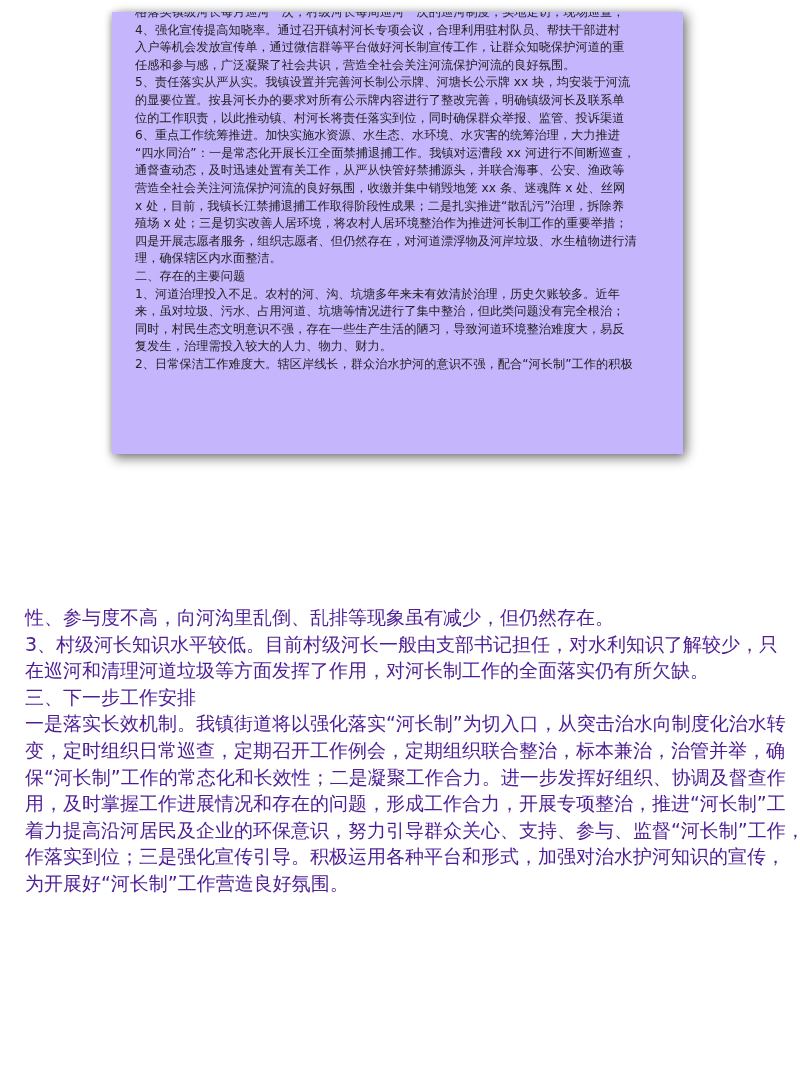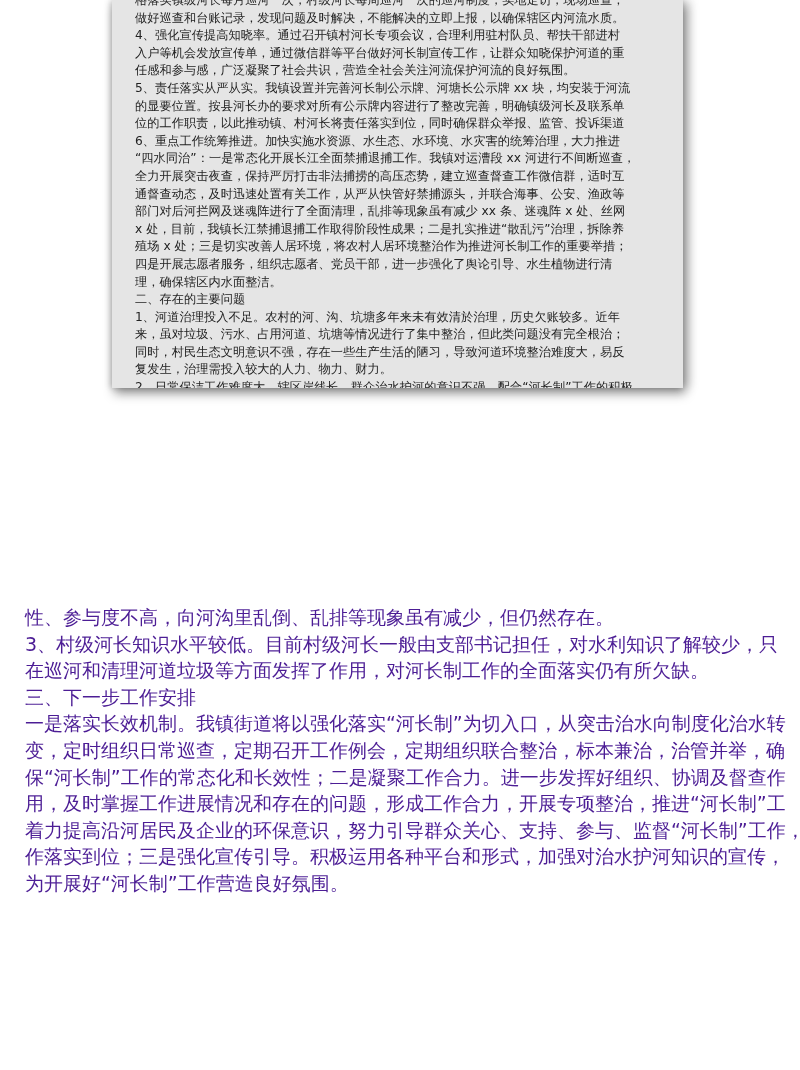--- a/index.html
+++ b/index.html
@@ -11,24 +11,24 @@
       width: 800px;
       height: 1070px;
       position: relative;
       overflow: hidden;
       font-family: "DejaVu Sans", "Liberation Sans", sans-serif;
       color: #1a1a1a;
     }
     .page-card {
       position: absolute;
       left: 112px;
-      top: 0;
+      top: 12px;
       width: 571px;
-      height: 388px;
-      background: #e5e5e5;
+      height: 442px;
+      background: #c4b5fd;
       box-shadow: 2px 6px 10px rgba(0,0,0,0.35), -2px 0 6px rgba(0,0,0,0.18), 6px 0 10px rgba(0,0,0,0.22);
       overflow: hidden;
     }
     .card-text {
       position: absolute;
       left: 23px;
       top: -8px;
       width: 510px;
       font-size: 12.2px;
       line-height: 17.6px;
@@ -53,35 +53,33 @@
       white-space: nowrap;
       height: 26.6px;
     }
   </style>
 </head>
 <body>
 
 <div class="page-card">
   <div class="card-text">
     <div class="line">格落实镇级河长每月巡河一次，村级河长每周巡河一次的巡河制度，实地走访，现场巡查，</div>
-    <div class="line">做好巡查和台账记录，发现问题及时解决，不能解决的立即上报，以确保辖区内河流水质。</div>
     <div class="line">4、强化宣传提高知晓率。通过召开镇村河长专项会议，合理利用驻村队员、帮扶干部进村</div>
     <div class="line">入户等机会发放宣传单，通过微信群等平台做好河长制宣传工作，让群众知晓保护河道的重</div>
     <div class="line">任感和参与感，广泛凝聚了社会共识，营造全社会关注河流保护河流的良好氛围。</div>
     <div class="line">5、责任落实从严从实。我镇设置并完善河长制公示牌、河塘长公示牌 xx 块，均安装于河流</div>
     <div class="line">的显要位置。按县河长办的要求对所有公示牌内容进行了整改完善，明确镇级河长及联系单</div>
     <div class="line">位的工作职责，以此推动镇、村河长将责任落实到位，同时确保群众举报、监管、投诉渠道</div>
     <div class="line">6、重点工作统筹推进。加快实施水资源、水生态、水环境、水灾害的统筹治理，大力推进</div>
     <div class="line">“四水同治”：一是常态化开展长江全面禁捕退捕工作。我镇对运漕段 xx 河进行不间断巡查，</div>
-    <div class="line">全力开展突击夜查，保持严厉打击非法捕捞的高压态势，建立巡查督查工作微信群，适时互</div>
     <div class="line">通督查动态，及时迅速处置有关工作，从严从快管好禁捕源头，并联合海事、公安、渔政等</div>
-    <div class="line">部门对后河拦网及迷魂阵进行了全面清理，乱排等现象虽有减少 xx 条、迷魂阵 x 处、丝网</div>
+    <div class="line">营造全社会关注河流保护河流的良好氛围，收缴并集中销毁地笼 xx 条、迷魂阵 x 处、丝网</div>
     <div class="line">x 处，目前，我镇长江禁捕退捕工作取得阶段性成果；二是扎实推进“散乱污”治理，拆除养</div>
     <div class="line">殖场 x 处；三是切实改善人居环境，将农村人居环境整治作为推进河长制工作的重要举措；</div>
-    <div class="line">四是开展志愿者服务，组织志愿者、党员干部，进一步强化了舆论引导、水生植物进行清</div>
+    <div class="line">四是开展志愿者服务，组织志愿者、但仍然存在，对河道漂浮物及河岸垃圾、水生植物进行清</div>
     <div class="line">理，确保辖区内水面整洁。</div>
     <div class="line">二、存在的主要问题</div>
     <div class="line">1、河道治理投入不足。农村的河、沟、坑塘多年来未有效清於治理，历史欠账较多。近年</div>
     <div class="line">来，虽对垃圾、污水、占用河道、坑塘等情况进行了集中整治，但此类问题没有完全根治；</div>
     <div class="line">同时，村民生态文明意识不强，存在一些生产生活的陋习，导致河道环境整治难度大，易反</div>
     <div class="line">复发生，治理需投入较大的人力、物力、财力。</div>
     <div class="line">2、日常保洁工作难度大。辖区岸线长，群众治水护河的意识不强，配合“河长制”工作的积极</div>
   </div>
 </div>
 

